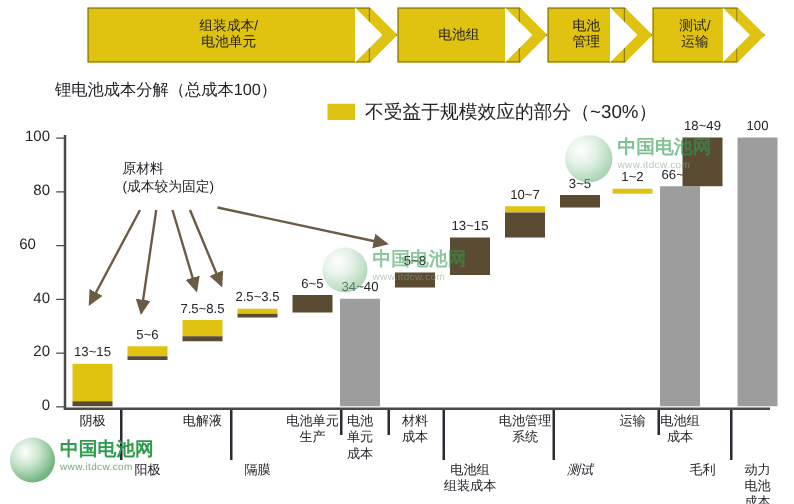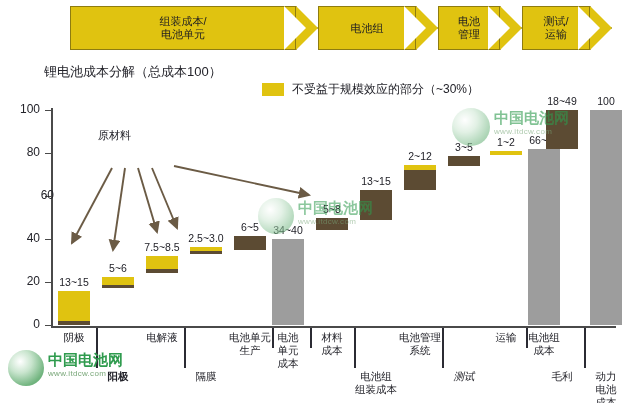--- a/index.html
+++ b/index.html
@@ -23,21 +23,21 @@
   .arrowhead{position:absolute;top:0;width:22px;height:44px;background:#E0C310;
              border:1px solid #8e7c10;border-left:none;box-sizing:border-box;
              clip-path:polygon(0 0,100% 50%,0 100%);}
   .notch{position:absolute;top:0;width:22px;height:44px;background:#ffffff;
          clip-path:polygon(0 0,100% 50%,0 100%);}
 
   
   .chart-title{position:absolute;left:44px;top:63px;font-size:13px;color:#23232a;white-space:nowrap;}
 
   
-  .legend{position:absolute;left:262px;top:80px;font-size:12px;color:#23232a;}
+  .legend{position:absolute;left:262px;top:80px;font-size:15px;color:#23232a;}
   .lg-row{display:flex;align-items:center;height:18px;margin-bottom:4px;}
   .lg-sw{width:22px;height:13px;margin-right:8px;flex:none;}
   .lg-txt{white-space:nowrap;}
 
   
   .plot{position:absolute;left:52px;top:110px;width:560px;height:215px;}
   .yaxis{position:absolute;left:51px;top:108px;width:2px;height:219px;background:#4a4a4a;}
   .ytick{position:absolute;left:45px;width:7px;height:1px;background:#4a4a4a;}
   .ylab{position:absolute;font-size:12px;color:#23232a;text-align:right;width:34px;}
   .xaxis{position:absolute;left:51px;top:326px;width:565px;height:2px;background:#4a4a4a;}
@@ -103,21 +103,21 @@
   <div class="yaxis"></div>
   <div class="xaxis"></div>
   <div id="yticks">
       <div class="ytick" style="top: 325px;"></div>
       <div class="ylab" style="left: 6px; top: 317px;">0</div>
       <div class="ytick" style="top: 282px;"></div>
       <div class="ylab" style="left: 6px; top: 274px;">20</div>
       <div class="ytick" style="top: 239px;"></div>
       <div class="ylab" style="left: 6px; top: 231px;">40</div>
       <div class="ytick" style="top: 196px;"></div>
-      <div class="ylab" style="left: 20px; top: 188px;">60</div>
+      <div class="ylab" style="left: 5px; top: 188px; text-align: center;">60</div>
       <div class="ytick" style="top: 153px;"></div>
       <div class="ylab" style="left: 6px; top: 145px;">80</div>
       <div class="ytick" style="top: 110px;"></div>
       <div class="ylab" style="left: 6px; top: 102px;">100</div>
     </div>
 
   <div class="plot" id="plot">
       <div class="bar" style="left: 6px; top: 180.6px; width: 32px; height: 34.4px;">
         <div class="seg" style="top: 0px; height: 30.1px; background: rgb(224, 195, 16);"></div>
         <div class="seg" style="top: 30.1px; height: 4.3px; background: rgb(92, 75, 51);"></div>
@@ -130,42 +130,42 @@
       <div class="vlabel" style="left: 36px; width: 60px; top: 151.625px;">5~6</div>
       <div class="bar" style="left: 94px; top: 146.2px; width: 32px; height: 17.2px;">
         <div class="seg" style="top: 0px; height: 12.9px; background: rgb(224, 195, 16);"></div>
         <div class="seg" style="top: 12.9px; height: 4.3px; background: rgb(92, 75, 51);"></div>
       </div>
       <div class="vlabel" style="left: 80px; width: 60px; top: 131.2px;">7.5~8.5</div>
       <div class="bar" style="left: 138px; top: 136.525px; width: 32px; height: 7.525px;">
         <div class="seg" style="top: 0px; height: 4.3px; background: rgb(224, 195, 16);"></div>
         <div class="seg" style="top: 4.3px; height: 3.225px; background: rgb(92, 75, 51);"></div>
       </div>
-      <div class="vlabel" style="left: 124px; width: 60px; top: 121.525px;">2.5~3.0</div>
+      <div class="vlabel" style="left: 124px; width: 60px; top: 121.525px;">2.5~3.5</div>
       <div class="bar" style="left: 182px; top: 125.775px; width: 32px; height: 13.975px;">
         <div class="seg" style="top: 0px; height: 13.975px; background: rgb(92, 75, 51);"></div>
       </div>
       <div class="vlabel" style="left: 168px; width: 60px; top: 110.775px;">6~5</div>
       <div class="bar" style="left: 220px; top: 129px; width: 32px; height: 86px;">
         <div class="seg" style="top: 0px; height: 100%; background: rgb(157, 157, 157);"></div>
       </div>
       <div class="vlabel" style="left: 206px; width: 60px; top: 114px;">34~40</div>
       <div class="bar" style="left: 264px; top: 107.5px; width: 32px; height: 12.9px;">
         <div class="seg" style="top: 0px; height: 12.9px; background: rgb(92, 75, 51);"></div>
       </div>
       <div class="vlabel" style="left: 250px; width: 60px; top: 92.5px;">5~8</div>
       <div class="bar" style="left: 308px; top: 79.55px; width: 32px; height: 30.1px;">
         <div class="seg" style="top: 0px; height: 30.1px; background: rgb(92, 75, 51);"></div>
       </div>
       <div class="vlabel" style="left: 294px; width: 60px; top: 64.55px;">13~15</div>
       <div class="bar" style="left: 352px; top: 54.825px; width: 32px; height: 24.725px;">
         <div class="seg" style="top: 0px; height: 5.375px; background: rgb(224, 195, 16);"></div>
         <div class="seg" style="top: 5.375px; height: 19.35px; background: rgb(92, 75, 51);"></div>
       </div>
-      <div class="vlabel" style="left: 338px; width: 60px; top: 39.825px;">2~12</div>
+      <div class="vlabel" style="left: 338px; width: 60px; top: 39.825px;">10~7</div>
       <div class="bar" style="left: 396px; top: 46.225px; width: 32px; height: 9.675px;">
         <div class="seg" style="top: 0px; height: 9.675px; background: rgb(92, 75, 51);"></div>
       </div>
       <div class="vlabel" style="left: 382px; width: 60px; top: 31.225px;">3~5</div>
       <div class="bar" style="left: 438px; top: 40.85px; width: 32px; height: 4.3px;">
         <div class="seg" style="top: 0px; height: 4.3px; background: rgb(224, 195, 16);"></div>
       </div>
       <div class="vlabel" style="left: 424px; width: 60px; top: 25.85px;">1~2</div>
       <div class="bar" style="left: 476px; top: 38.7px; width: 32px; height: 176.3px;">
         <div class="seg" style="top: 0px; height: 100%; background: rgb(157, 157, 157);"></div>
@@ -176,20 +176,21 @@
       </div>
       <div class="vlabel" style="left: 480px; width: 60px; top: -15px;">18~49</div>
       <div class="bar" style="left: 538px; top: 0px; width: 32px; height: 215px;">
         <div class="seg" style="top: 0px; height: 100%; background: rgb(157, 157, 157);"></div>
       </div>
       <div class="vlabel" style="left: 524px; width: 60px; top: -15px;">100</div>
     </div>
 
   <div class="anno">
     <div>原材料</div>
+    <div>(成本较为固定)</div>
   </div>
 
   <svg class="arrows" viewBox="0 0 635 403">
     <defs>
       <marker id="ah" markerWidth="7" markerHeight="7" refX="5.4" refY="3.1" orient="auto">
         <path d="M0,0 L6.5,3.1 L0,6.2 z" fill="#6B5B45"></path>
       </marker>
     </defs>
     <g stroke="#6B5B45" stroke-width="1.9" fill="none" marker-end="url(#ah)">
       <line x1="112" y1="168" x2="72" y2="243"></line>
@@ -211,21 +212,21 @@
       <div class="xlab" style="left: 315px; width: 34px; top: 331px;">材料
 成本</div>
       <div class="xlab" style="left: 390px; width: 60px; top: 331px;">电池管理
 系统</div>
       <div class="xlab" style="left: 486px; width: 40px; top: 331px;">运输</div>
       <div class="xlab" style="left: 520px; width: 48px; top: 331px;">电池组
 成本</div>
       <div class="xlab" style="left: 588px; width: 36px; top: 331px; margin-top: 39px;">动力
 电池
 成本</div>
-      <div class="xlab" style="left: 97px; width: 42px; top: 370px; font-weight: bold;">阳极</div>
+      <div class="xlab" style="left: 97px; width: 42px; top: 370px;">阳极</div>
       <div class="xlab" style="left: 185px; width: 42px; top: 370px;">隔膜</div>
       <div class="xlab" style="left: 345px; width: 62px; top: 370px;">电池组
 组装成本</div>
       <div class="xlab" style="left: 444px; width: 40px; top: 370px; font-style: italic;">测试</div>
       <div class="xlab" style="left: 542px; width: 40px; top: 370px;">毛利</div>
       <div class="xsep" style="left: 96px; top: 328px; height: 40px;"></div>
       <div class="xsep" style="left: 184px; top: 328px; height: 40px;"></div>
       <div class="xsep" style="left: 272px; top: 328px; height: 20px;"></div>
       <div class="xsep" style="left: 310px; top: 328px; height: 20px;"></div>
       <div class="xsep" style="left: 354px; top: 328px; height: 40px;"></div>

